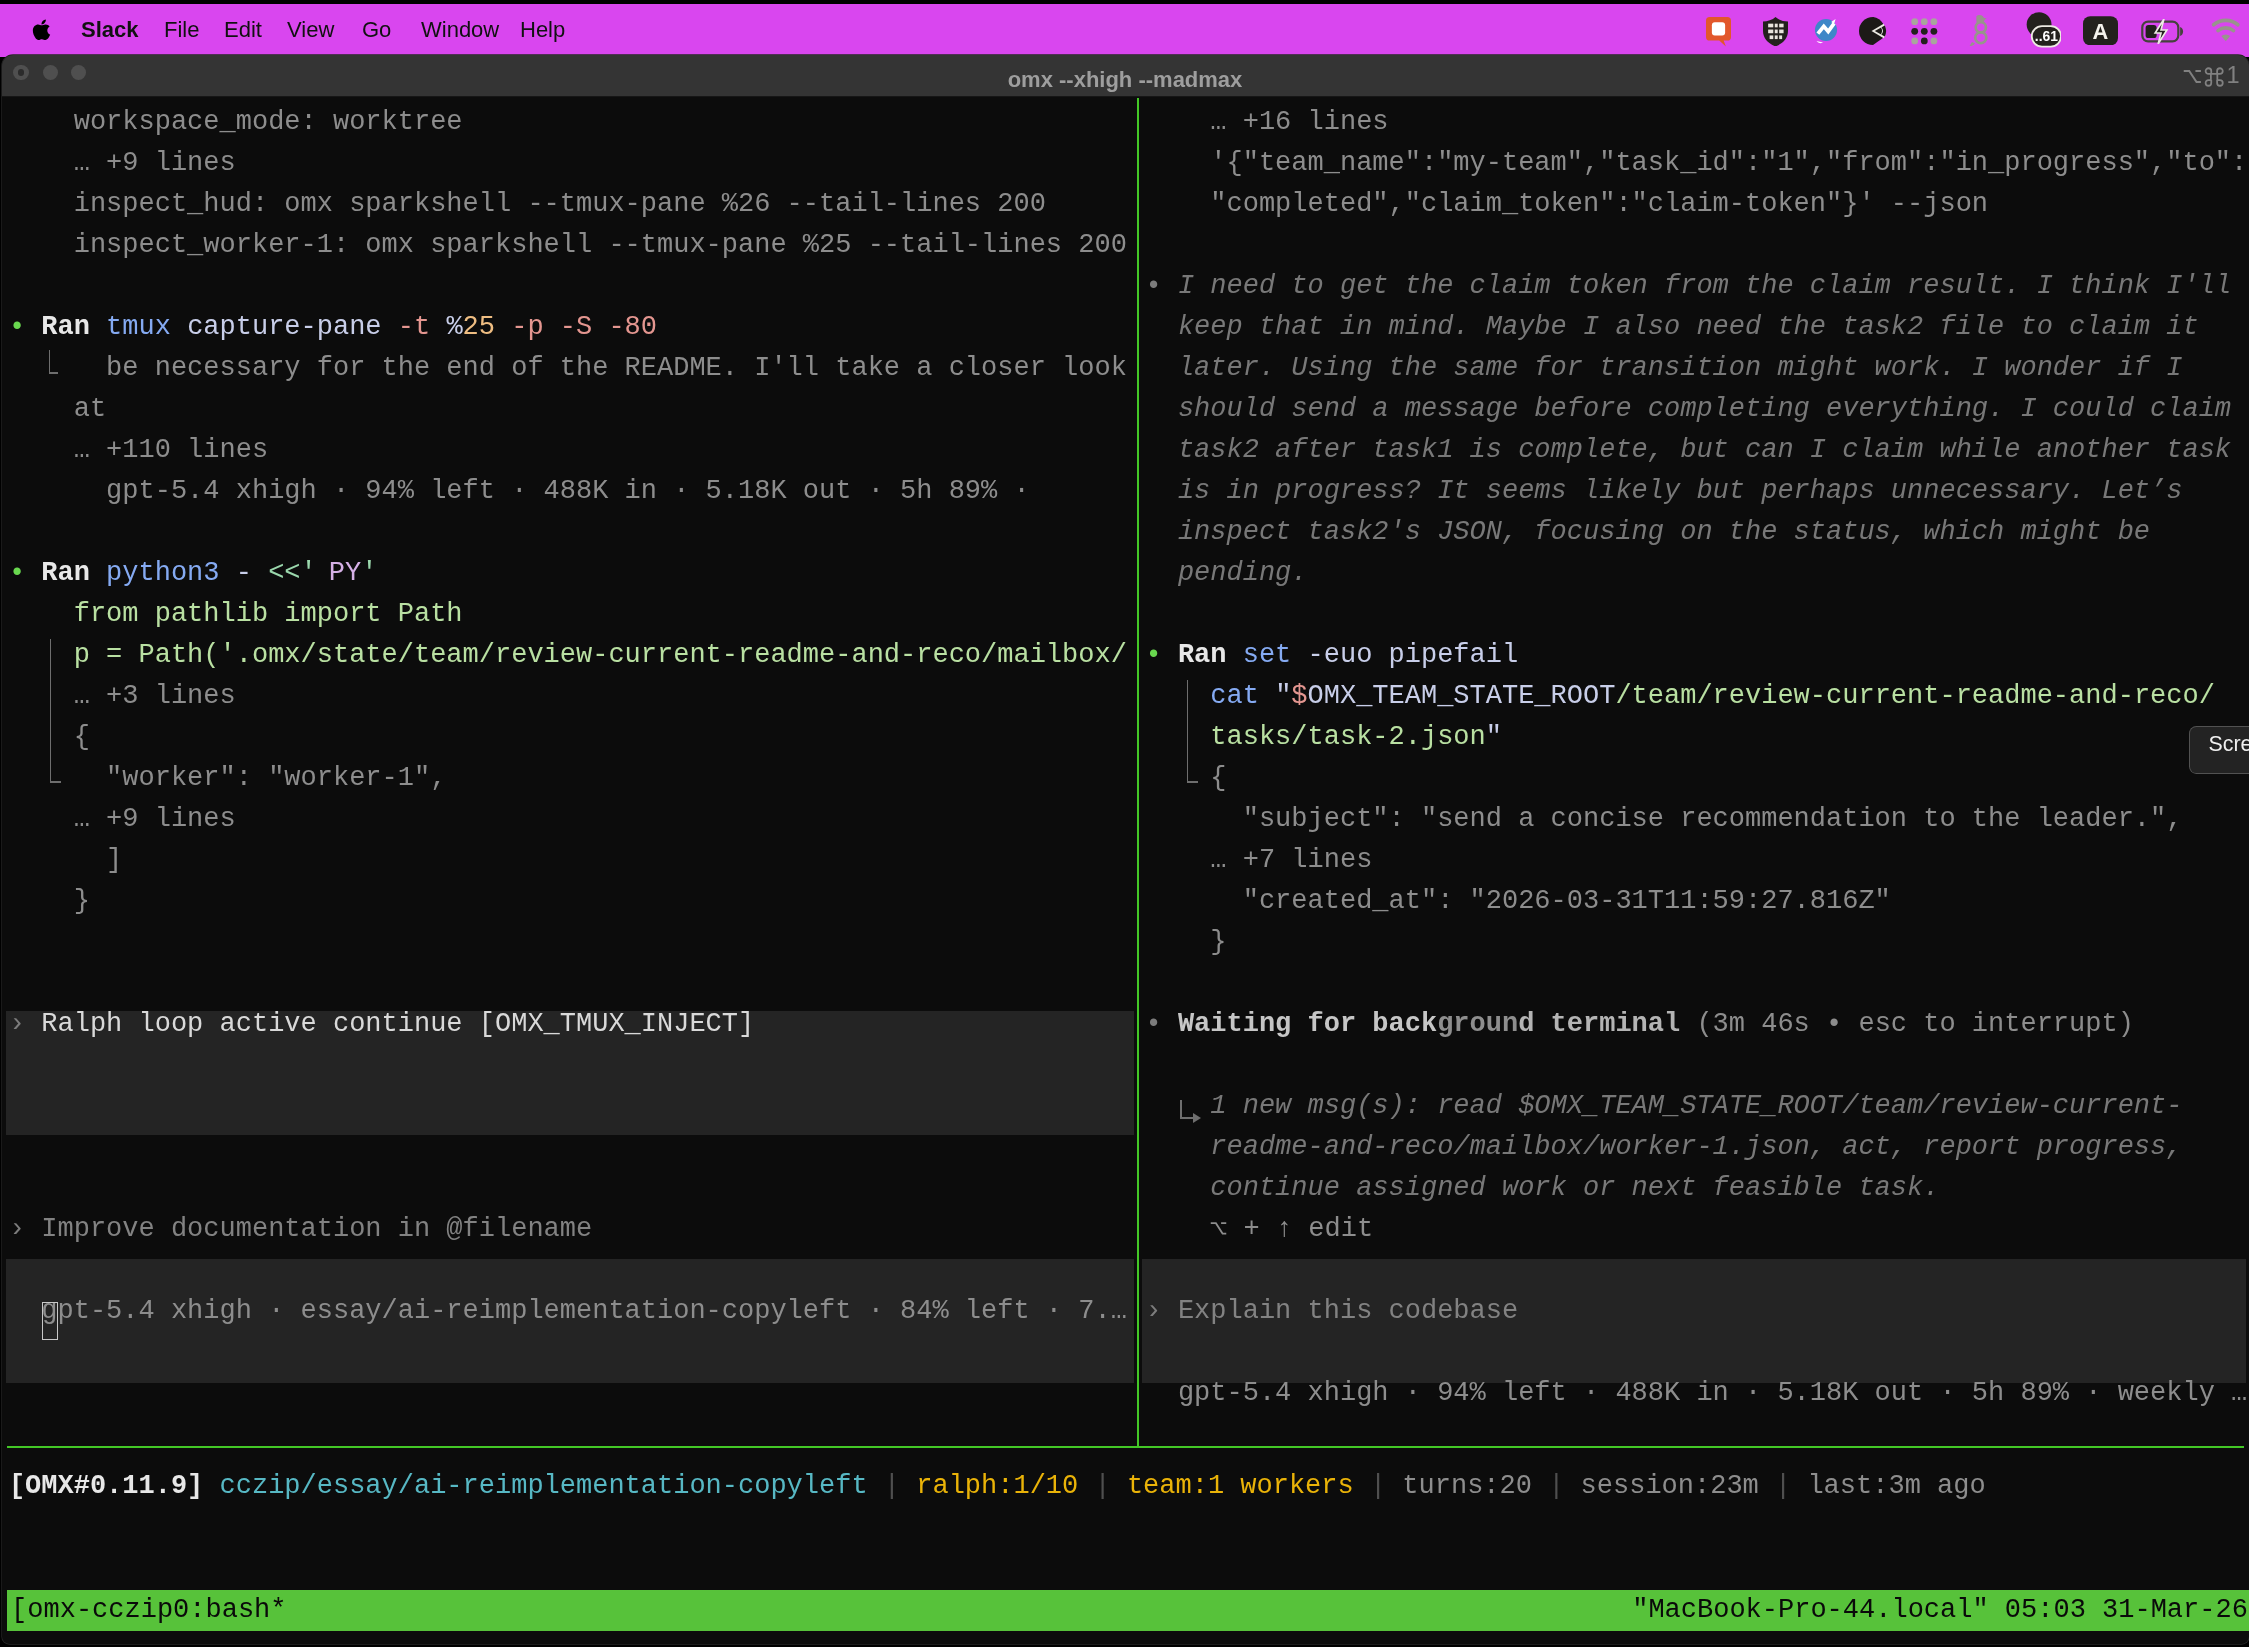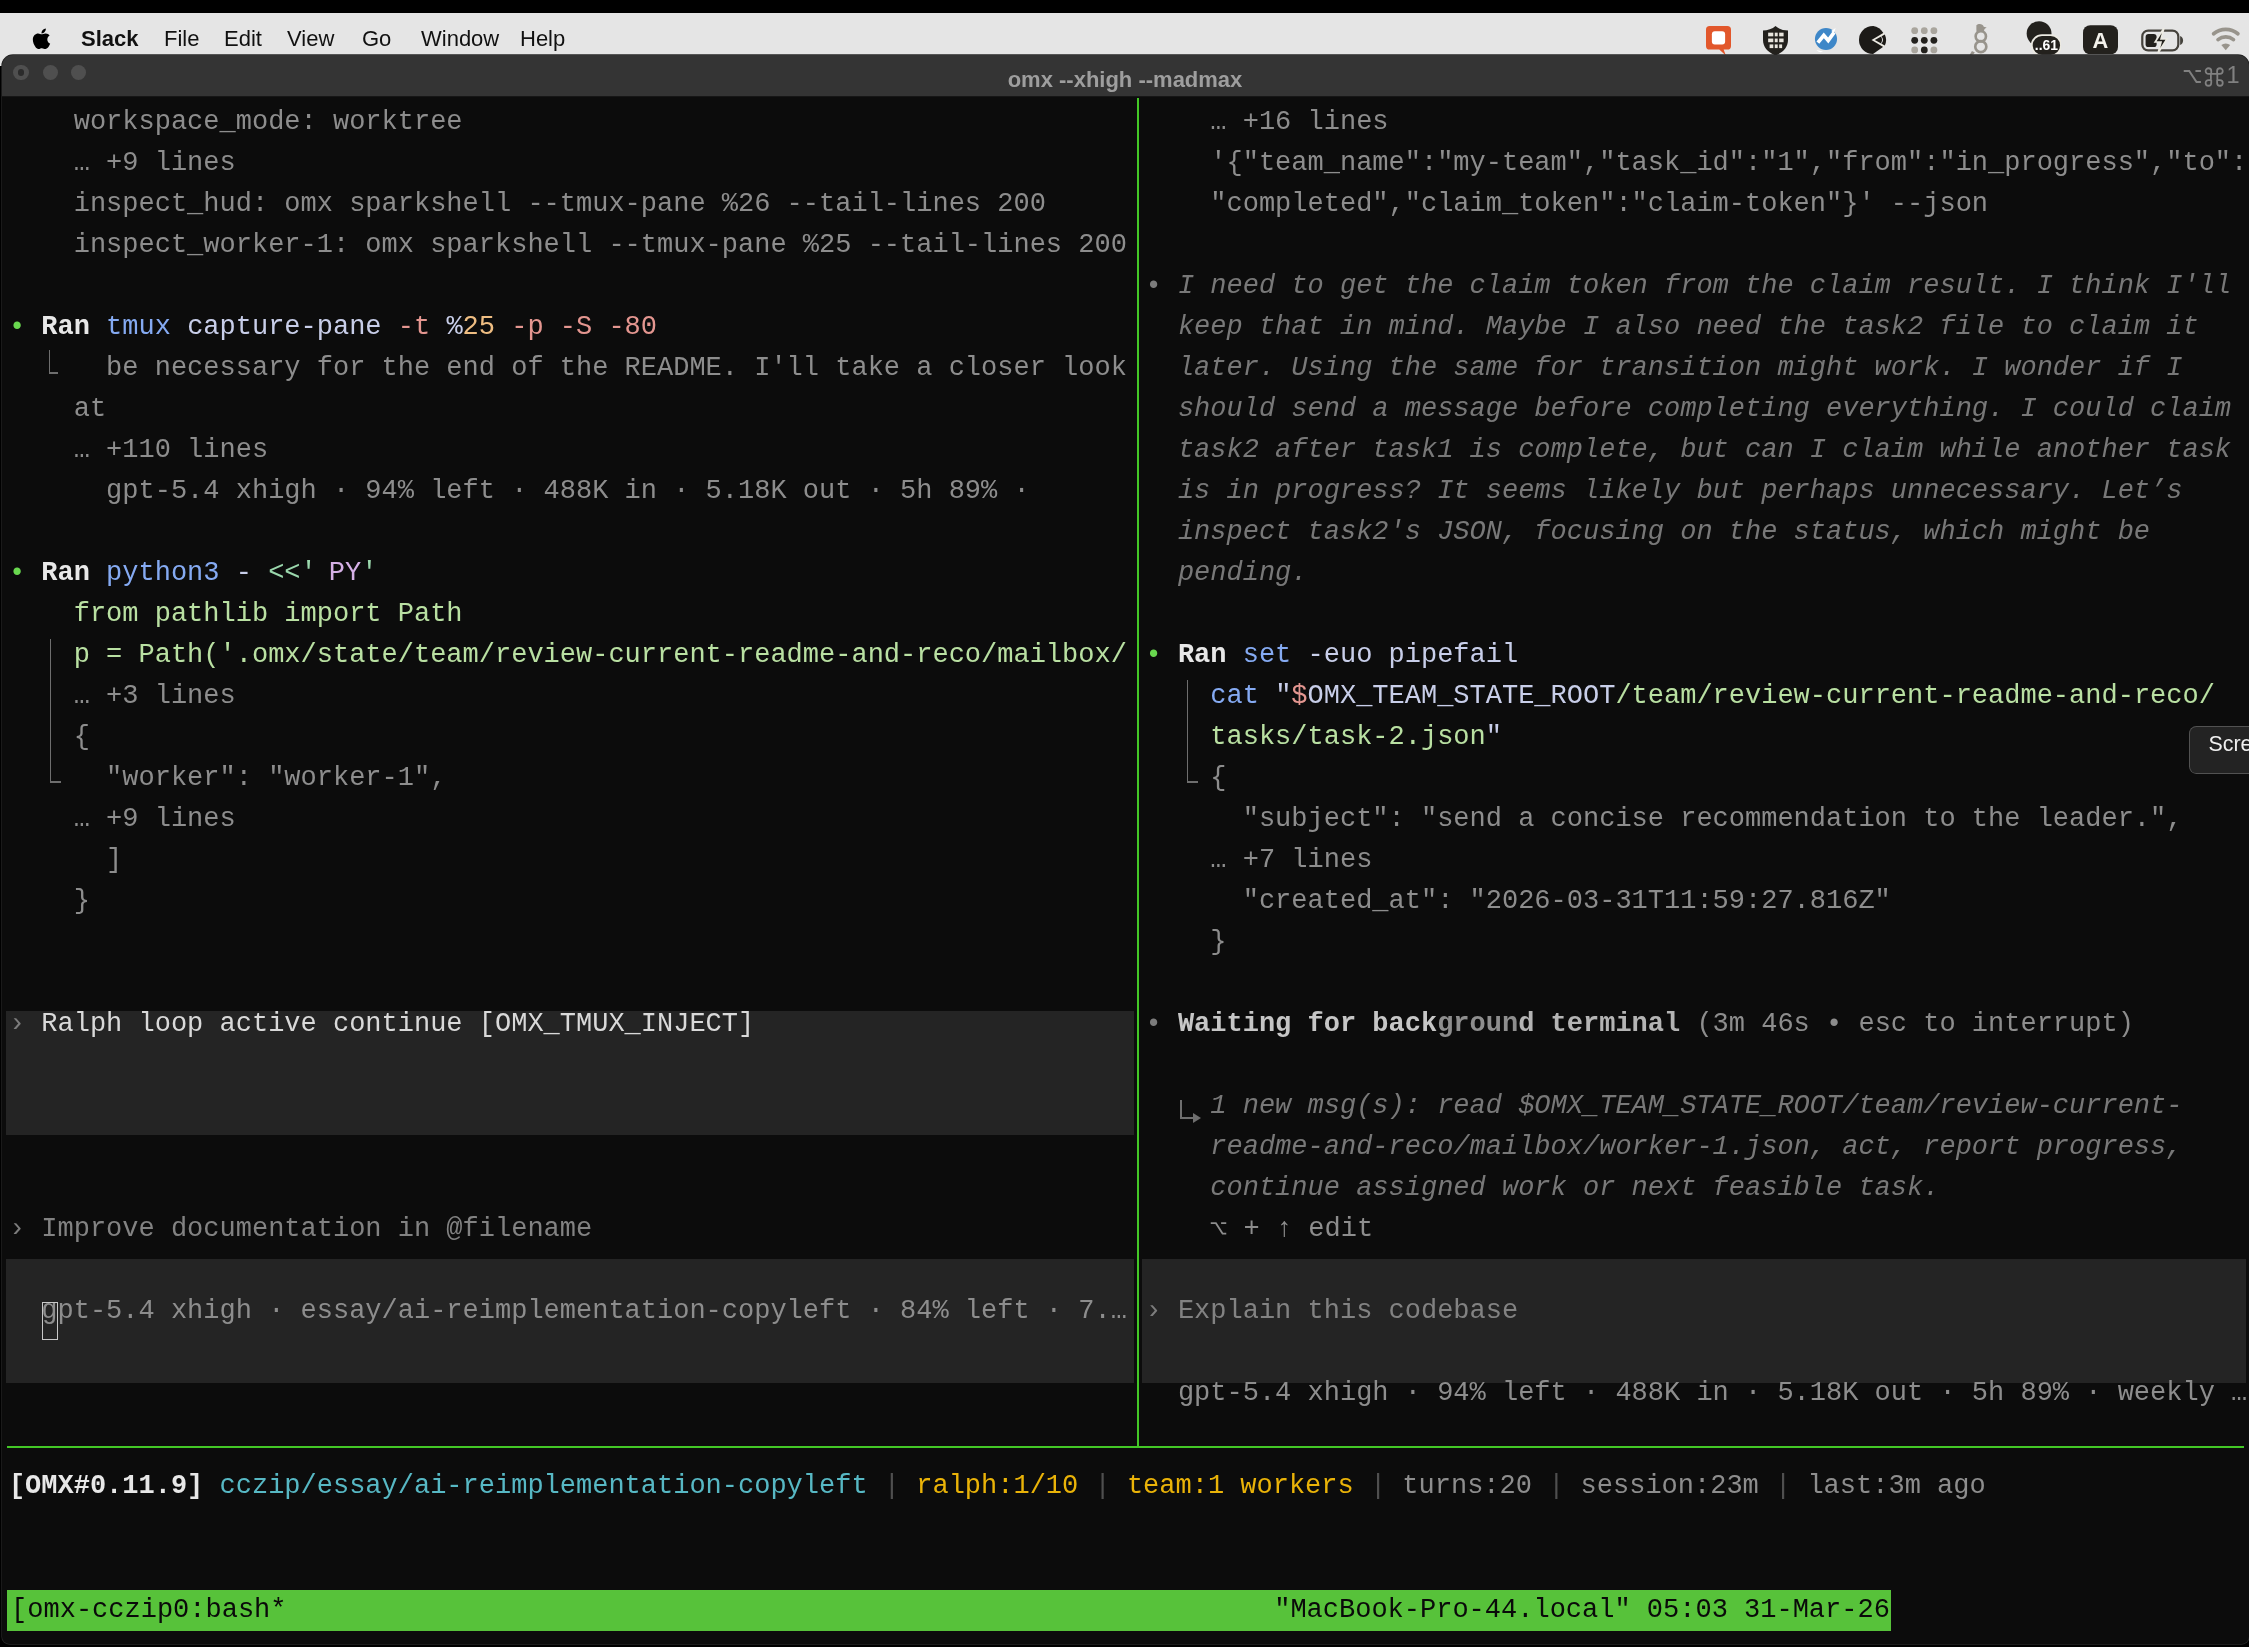--- a/index.html
+++ b/index.html
@@ -1,19 +1,19 @@
 <!DOCTYPE html>
 <html style="font-size:11.8px"><head>
 <meta charset="utf-8">
 <style>
   html,body{margin:0;padding:0;background:#000;}
   body{width:2250px;height:1648px;position:relative;overflow:hidden;
        font-family:"Liberation Mono",monospace;}
   .abs{position:absolute;}
-  #menubar{position:absolute;left:0;top:13px;width:2250px;height:53px;background:#e5e5e5;
+  #menubar{position:absolute;left:0;top:4px;width:2250px;height:53px;background:#d946ef;
     font-family:"Liberation Sans",sans-serif;font-size:22px;color:#111;}
   #menubar .mi{position:absolute;top:13.3px;white-space:nowrap;}
   #win{position:absolute;left:1.5px;top:55px;width:2247px;height:1589px;background:#0c0c0c;
        border-radius:11px 11px 7.4px 7.4px;overflow:hidden;box-shadow:0 0 0 0.7px #262626;}
   #titlebar{position:absolute;left:0;top:0;width:100%;height:41px;background:#343434;
     border-bottom:1.5px solid #161616;}
   .tl{position:absolute;top:9.6px;width:15.5px;height:15.5px;border-radius:50%;background:#4f4f4f;}
   #wtitle{position:absolute;top:4px;width:100%;height:41px;line-height:41px;text-align:center;
     font-family:"Liberation Sans",sans-serif;font-weight:bold;font-size:22px;color:#9e9e9e;}
   .pane{position:absolute;font-size:27px;line-height:41px;color:#8d8d8d;}
@@ -134,21 +134,21 @@
     <div class="tl" style="left:41px;"></div>
     <div class="tl" style="left:69px;"></div>
     <div style="position:absolute;left:16px;top:14px;width:6.6px;height:6.6px;border-radius:50%;background:#2b2b2b;"></div>
     <div id="wtitle">omx --xhigh --madmax</div>
   </div>
   <div class="box" id="box1" style="left:4.4px;top:956px;width:1128px;height:124px;"></div>
   <div class="box" id="box2" style="left:4.4px;top:1204px;width:1128px;height:124px;"></div>
   <div class="box" id="box3" style="left:1140px;top:1204px;width:1104px;height:124px;"></div>
   <div class="gline" style="left:1135px;top:43px;width:2.2px;height:1348px;"></div>
   <div class="gline" style="left:5.9px;top:1391px;width:2237px;height:2.2px;"></div>
-  <div class="abs" id="gbar" style="left:5.9px;top:1535px;width:1884px;height:41px;background:#57c23a;
+  <div class="abs" id="gbar" style="left:5.9px;top:1535px;width:2242px;height:41px;background:#57c23a;
        font-size:27px;line-height:41px;color:#0a0a0a;white-space:pre;"><span style="position:absolute;left:3.7px;">[omx-cczip0:bash*</span><span style="position:absolute;right:1.5px;">"MacBook-Pro-44.local" 05:03 31-Mar-26</span></div>
   <div class="pane" id="lpane" style="left:7.4px;top:47px;width:1123px;overflow:hidden;">
 <div>    workspace_mode: worktree</div>
 <div>    … +9 lines</div>
 <div>    inspect_hud: omx sparkshell --tmux-pane %26 --tail-lines 200</div>
 <div>    inspect_worker-1: omx sparkshell --tmux-pane %25 --tail-lines 200</div>
 <div></div>
 <div><span class="gb">•</span> <span class="w">Ran</span> <span class="bl">tmux</span> <span class="lv">capture-pane</span> <span class="pk">-t</span> <span class="lv">%</span><span class="or">25</span> <span class="pk">-p</span> <span class="pk">-S</span> <span class="pk">-80</span></div>
 <div>      be necessary for the end of the README. I'll take a closer look</div>
 <div>    at</div>

